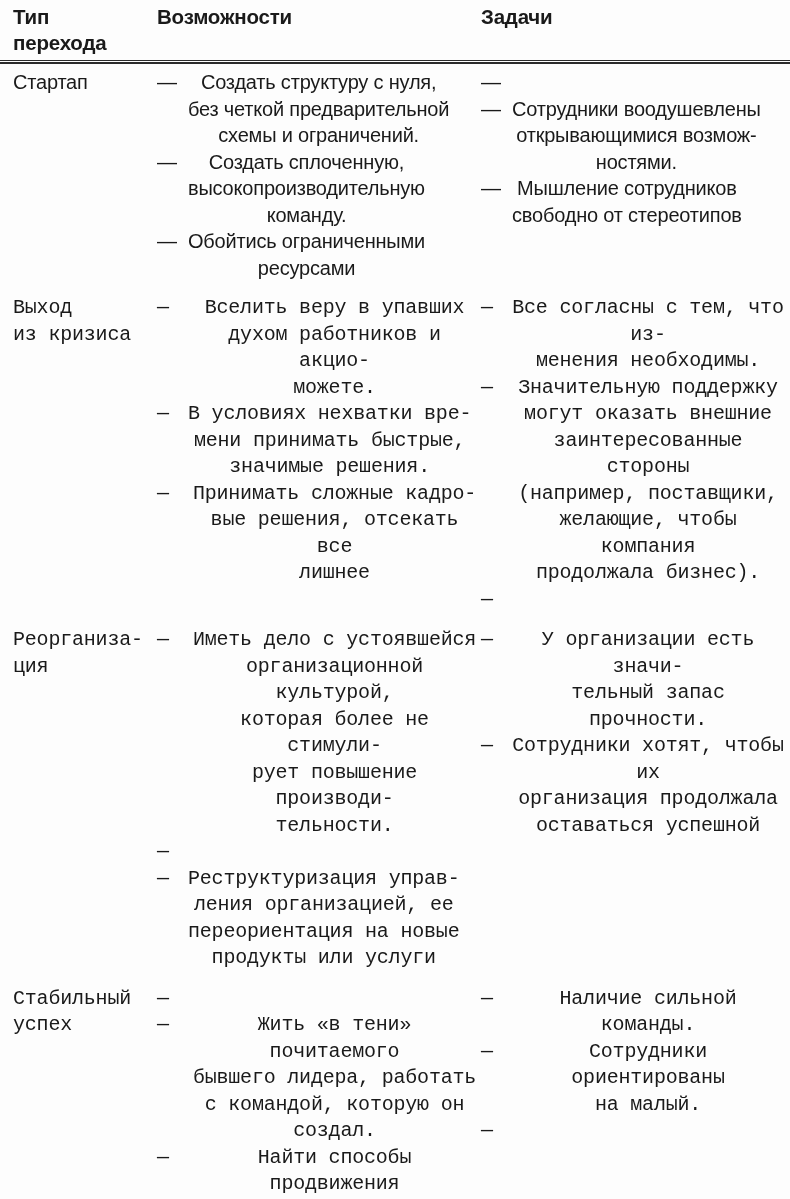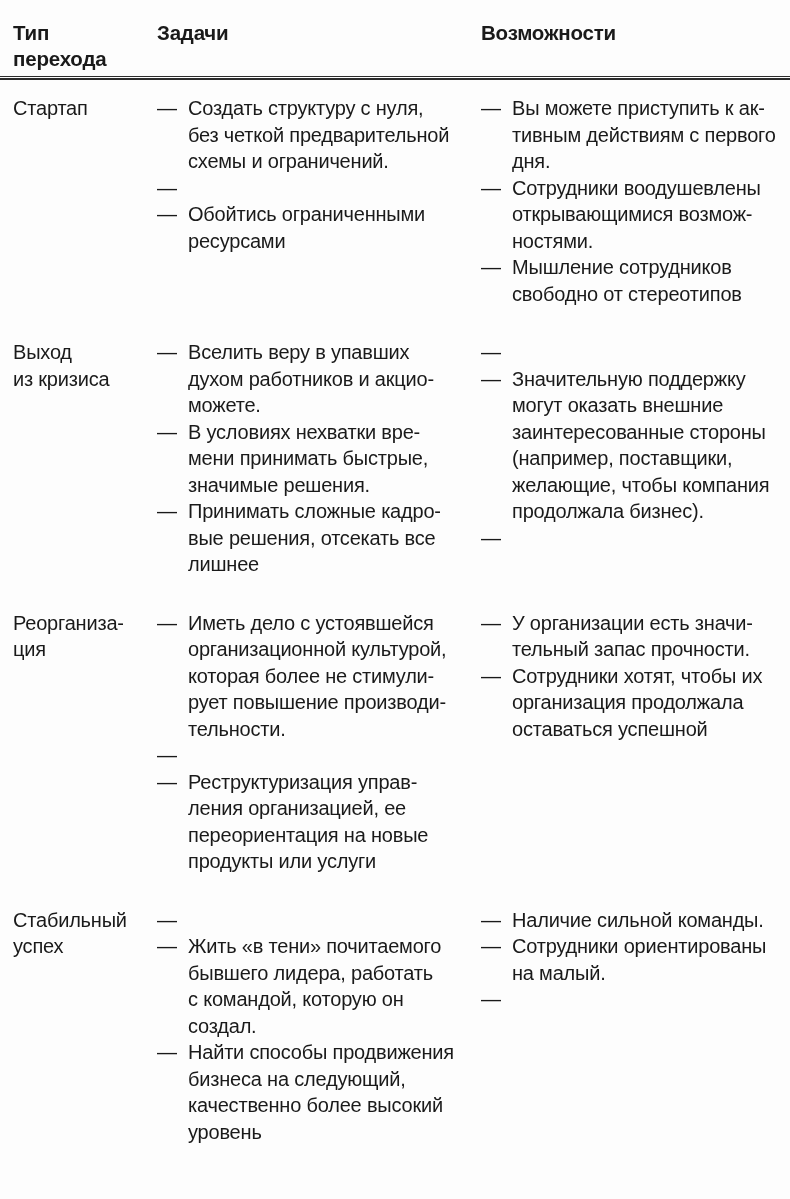--- a/index.html
+++ b/index.html
@@ -11,21 +11,21 @@
     position: relative;
     width: 790px;
     height: 1199px;
     overflow: hidden;
     background: #fdfdfd;
     color: #1a1a1a;
     font-family: "Liberation Sans", "DejaVu Sans", sans-serif;
     font-size: 20px;
     letter-spacing: -0.2px;
     box-sizing: border-box;
-    padding-top: 20px;
+    padding-top: 4px;
   }
   .trow {
     display: grid;
     grid-template-columns: 144px 324px 1fr;
     padding-left: 13px;
     padding-right: 6px;
     box-sizing: border-box;
     align-items: start;
   }
   .thead .cell {
@@ -35,83 +35,85 @@
     white-space: pre-line;
   }
   .rule {
     margin-top: 4px;
     height: 1px;
     border-top: 1px solid #2b2b2b;
     border-bottom: 2px solid #2b2b2b;
     width: 100%;
   }
   .tbody .trow {
-    margin-top: 15px;
+    margin-top: 5px;
   }
   .tbody .trow + .trow {
-    margin-top: 32px;
+    margin-top: 14px;
+    font-family: Liberation Mono, monospace;
   }
   .cell {
     line-height: 26.5px;
   }
   .type-cell {
     white-space: pre-line;
     padding-right: 6px;
   }
   .item {
     display: flex;
     align-items: flex-start;
   }
   .dash {
     width: 31px;
     flex: 0 0 31px;
   }
   .item-text {
     white-space: pre-line;
+    text-align: center;
   }
 </style>
 </head>
 <body>
 
 <div class="page">
 
   <div class="trow thead">
     <div class="cell type-cell">Тип
 перехода</div>
+    <div class="cell">Возможности</div>
     <div class="cell">Задачи</div>
-    <div class="cell">Возможности</div>
   </div>
   <div class="rule"></div>
 
   <div class="tbody">
 
     <div class="trow">
       <div class="cell type-cell">Стартап</div>
       <div class="cell">
         <div class="item">
           <span class="dash">—</span>
           <span class="item-text">Создать структуру с нуля,
 без четкой предварительной
 схемы и ограничений.</span>
         </div>
         <div class="item">
           <span class="dash">—</span>
+          <span class="item-text">Создать сплоченную,
+высокопроизводительную
+команду.</span>
         </div>
         <div class="item">
           <span class="dash">—</span>
           <span class="item-text">Обойтись ограниченными
 ресурсами</span>
         </div>
       </div>
       <div class="cell">
         <div class="item">
           <span class="dash">—</span>
-          <span class="item-text">Вы можете приступить к ак-
-тивным действиям с первого
-дня.</span>
         </div>
         <div class="item">
           <span class="dash">—</span>
           <span class="item-text">Сотрудники воодушевлены
 открывающимися возмож-
 ностями.</span>
         </div>
         <div class="item">
           <span class="dash">—</span>
           <span class="item-text">Мышление сотрудников
@@ -139,20 +141,22 @@
         <div class="item">
           <span class="dash">—</span>
           <span class="item-text">Принимать сложные кадро-
 вые решения, отсекать все
 лишнее</span>
         </div>
       </div>
       <div class="cell">
         <div class="item">
           <span class="dash">—</span>
+          <span class="item-text">Все согласны с тем, что из-
+менения необходимы.</span>
         </div>
         <div class="item">
           <span class="dash">—</span>
           <span class="item-text">Значительную поддержку
 могут оказать внешние
 заинтересованные стороны
 (например, поставщики,
 желающие, чтобы компания
 продолжала бизнес).</span>
         </div>

